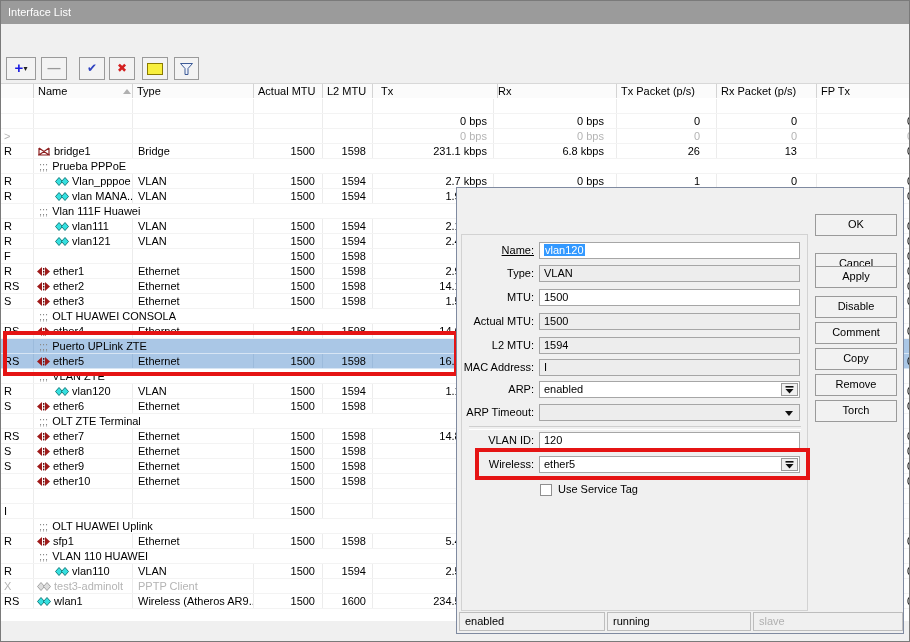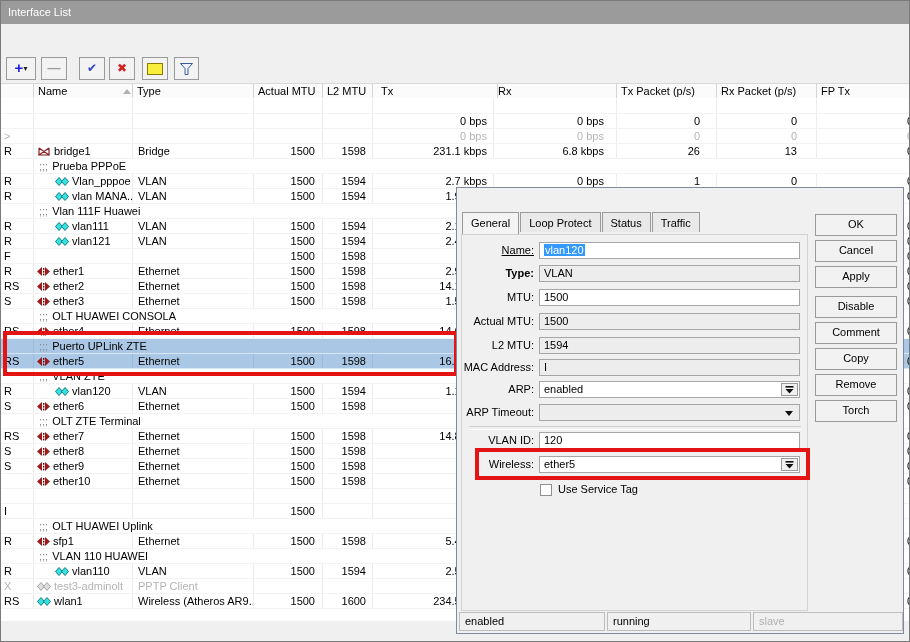--- a/index.html
+++ b/index.html
@@ -552,26 +552,25 @@
         <span class="cell" style="left: 616px; width: 100px; text-align: right; padding-right: 16px;"></span>
         <span class="cell" style="left: 716px; width: 100px; text-align: right; padding-right: 19px;"></span>
         <span class="cell" style="left: 816px; width: 106px; text-align: right; padding-right: 9px;">0</span>
       </div>
     </div>
 
 
   <div id="rect1" class="redrect"></div>
 
   <div id="dialog">
-    <div id="dtabs"><span class="dtab active">General</span><span class="dtab">Loop Protect</span><span class="dtab">Status</span><span class="dtab">Traffic</span></div>
     <div id="dpanel"></div>
     <div id="dfields">
         <div class="flabel" style="top: 54px; text-decoration: underline;">Name:</div>
         <div class="ffield" style="top: 54px;"><span class="selval">vlan120</span></div>
-        <div class="flabel" style="top: 77px; font-weight: bold;">Type:</div>
+        <div class="flabel" style="top: 77px;">Type:</div>
         <div class="ffield ro" style="top: 77px;"><span>VLAN</span></div>
         <div class="flabel" style="top: 101px;">MTU:</div>
         <div class="ffield" style="top: 101px;"><span>1500</span></div>
         <div class="flabel" style="top: 125px;">Actual MTU:</div>
         <div class="ffield ro" style="top: 125px;"><span>1500</span></div>
         <div class="flabel" style="top: 149px;">L2 MTU:</div>
         <div class="ffield ro" style="top: 149px;"><span>1594</span></div>
         <div class="flabel" style="top: 171px;">MAC Address:</div>
         <div class="ffield ro" style="top: 171px;"><span>I</span></div>
         <div class="flabel" style="top: 193px;">ARP:</div>
@@ -587,21 +586,21 @@
         <div class="ffield" style="top: 268px;"><span>ether5</span><span class="ddbtn"><svg width="9" height="9" viewBox="0 0 9 9" style="vertical-align:top;margin-top:1px">
               <rect x="0.5" y="1" width="8" height="1.6" fill="#101010"></rect>
               <polygon points="0.5,4 8.5,4 4.5,8.5" fill="#101010"></polygon>
             </svg></span></div>
       </div>
     <div id="dsep"></div>
     <div class="chkbox"></div>
     <div class="chklabel">Use Service Tag</div>
     <div id="dbuttons">
         <div class="dsidebtn" style="top: 26px;">OK</div>
-        <div class="dsidebtn" style="top: 52px;">Cancel</div>
+        <div class="dsidebtn" style="top: 65px;">Cancel</div>
         <div class="dsidebtn" style="top: 78px;">Apply</div>
         <div class="dsidebtn" style="top: 108px;">Disable</div>
         <div class="dsidebtn" style="top: 134px;">Comment</div>
         <div class="dsidebtn" style="top: 160px;">Copy</div>
         <div class="dsidebtn" style="top: 186px;">Remove</div>
         <div class="dsidebtn" style="top: 212px;">Torch</div>
       </div>
     <div id="dstatus">
         <div class="dstat" style="left: 2px; width: 146px;">enabled</div>
         <div class="dstat" style="left: 150px; width: 144px;">running</div>

